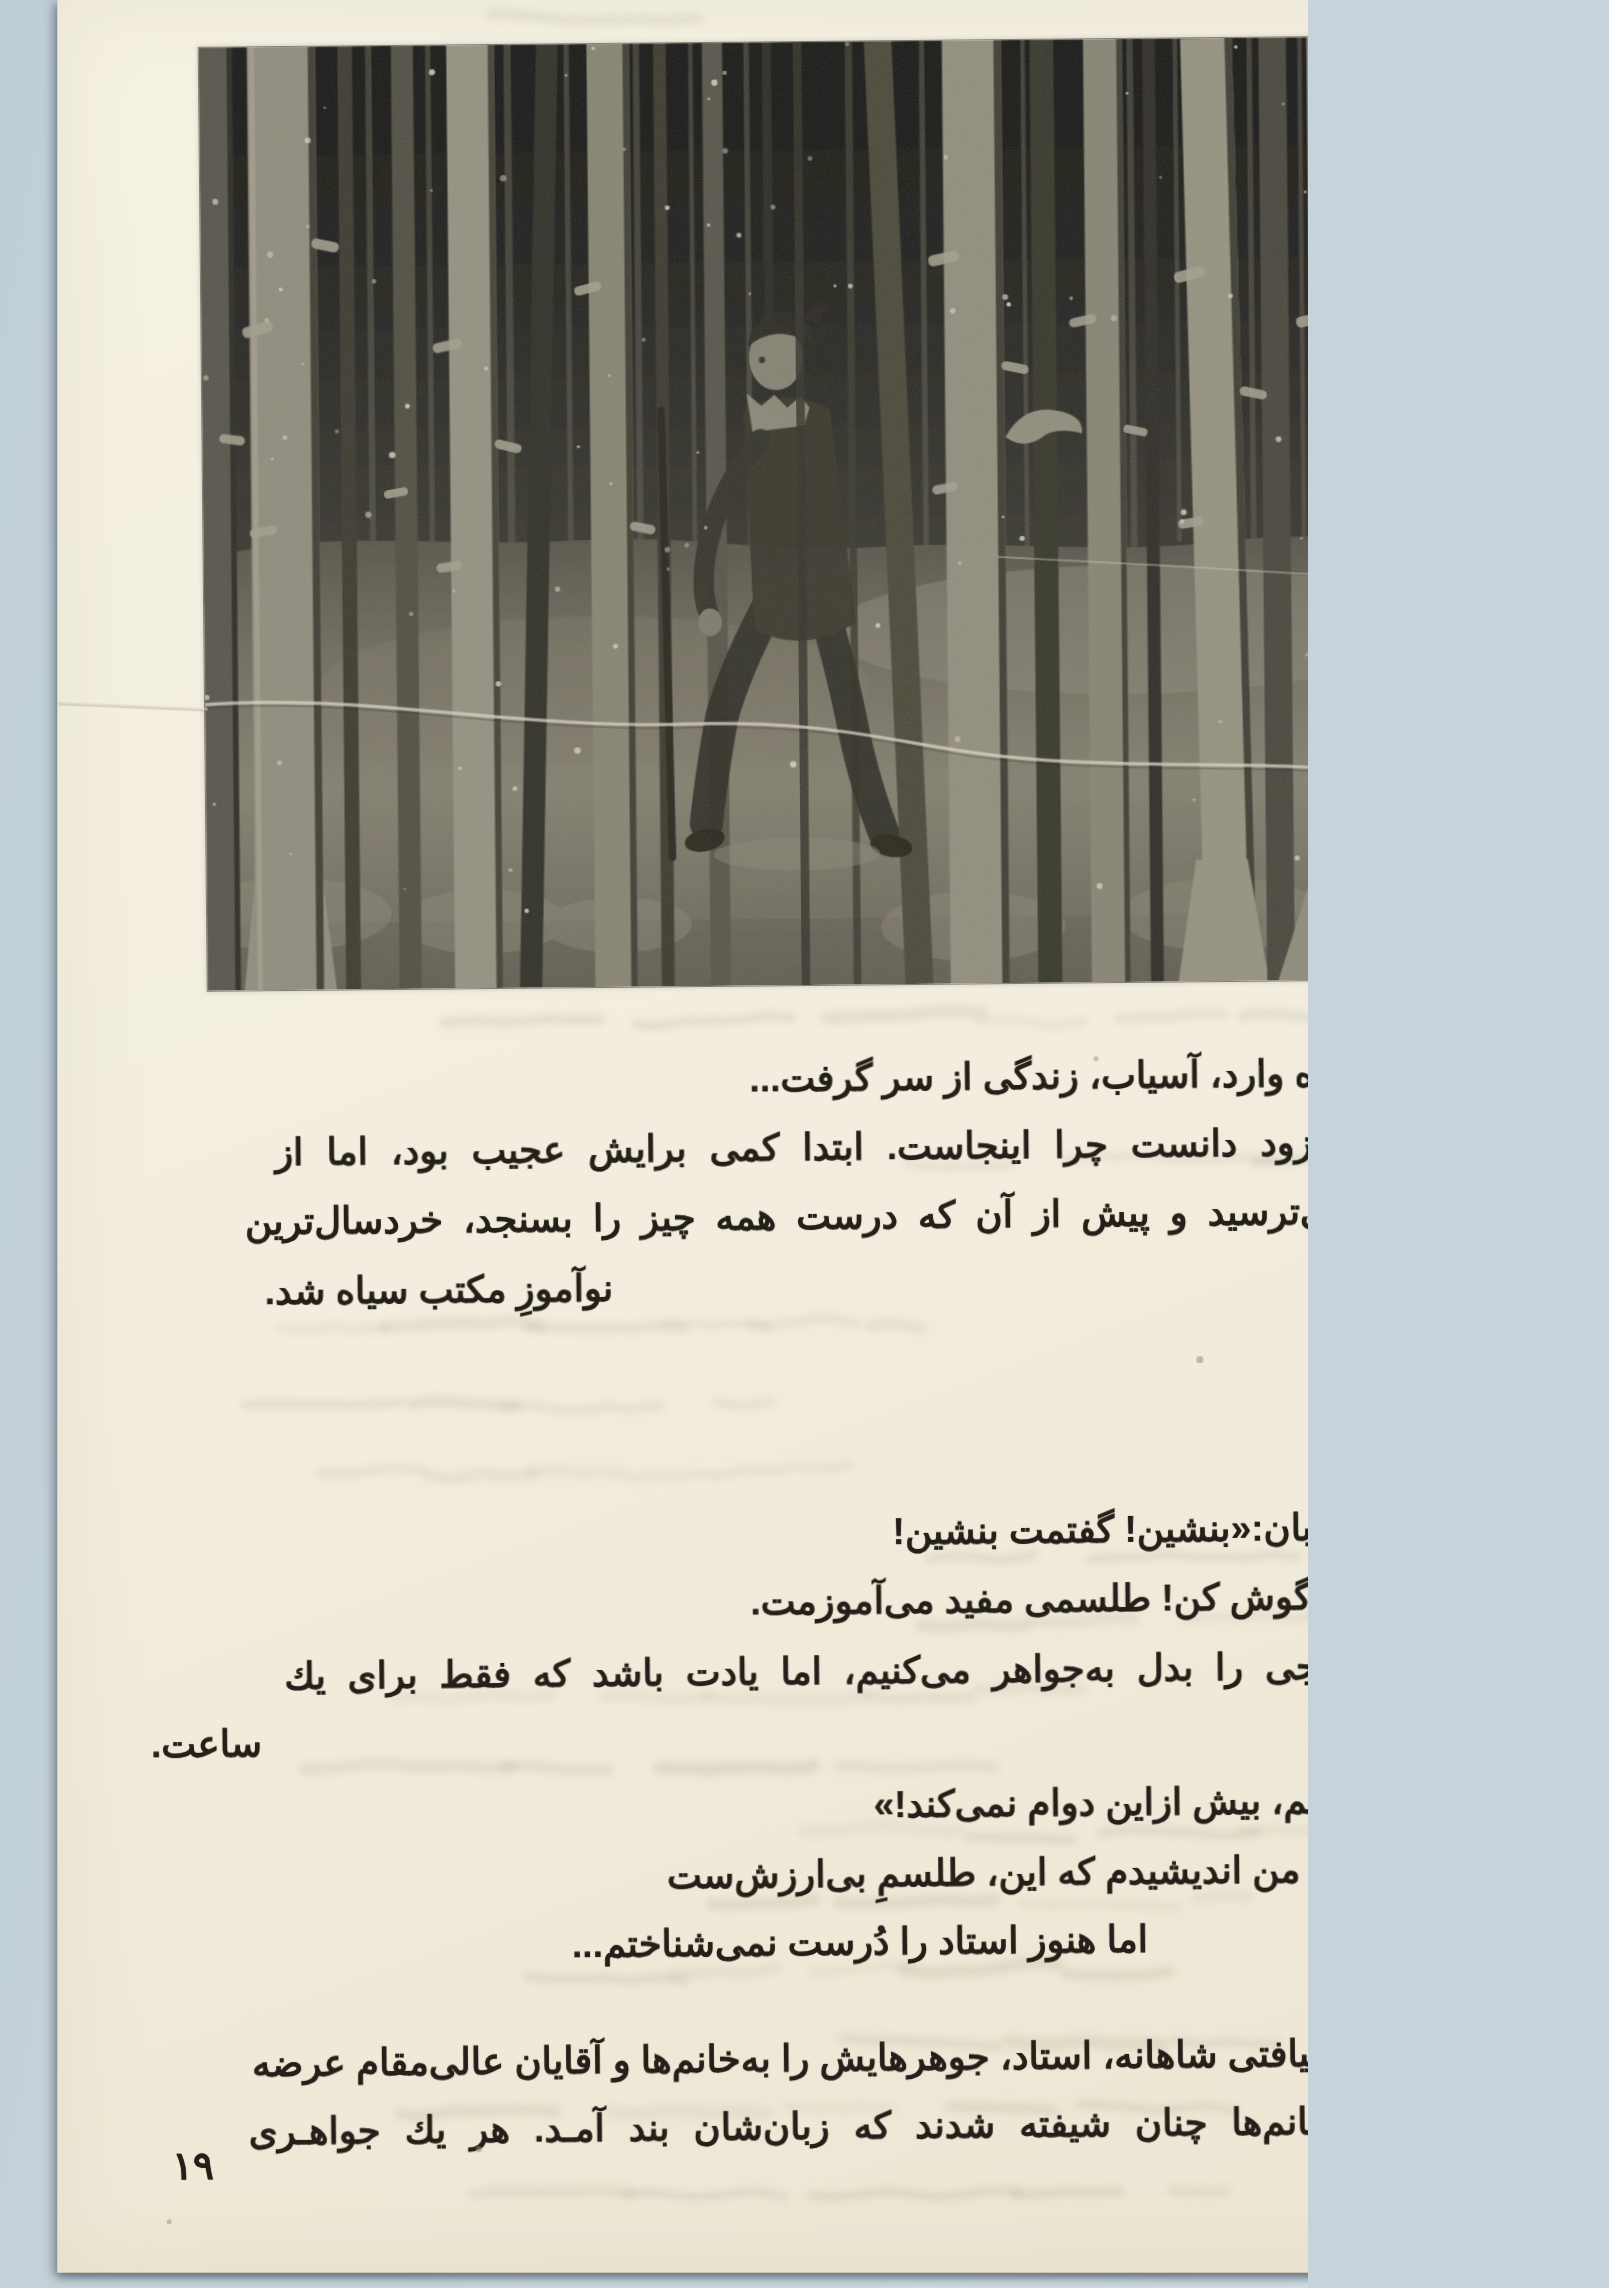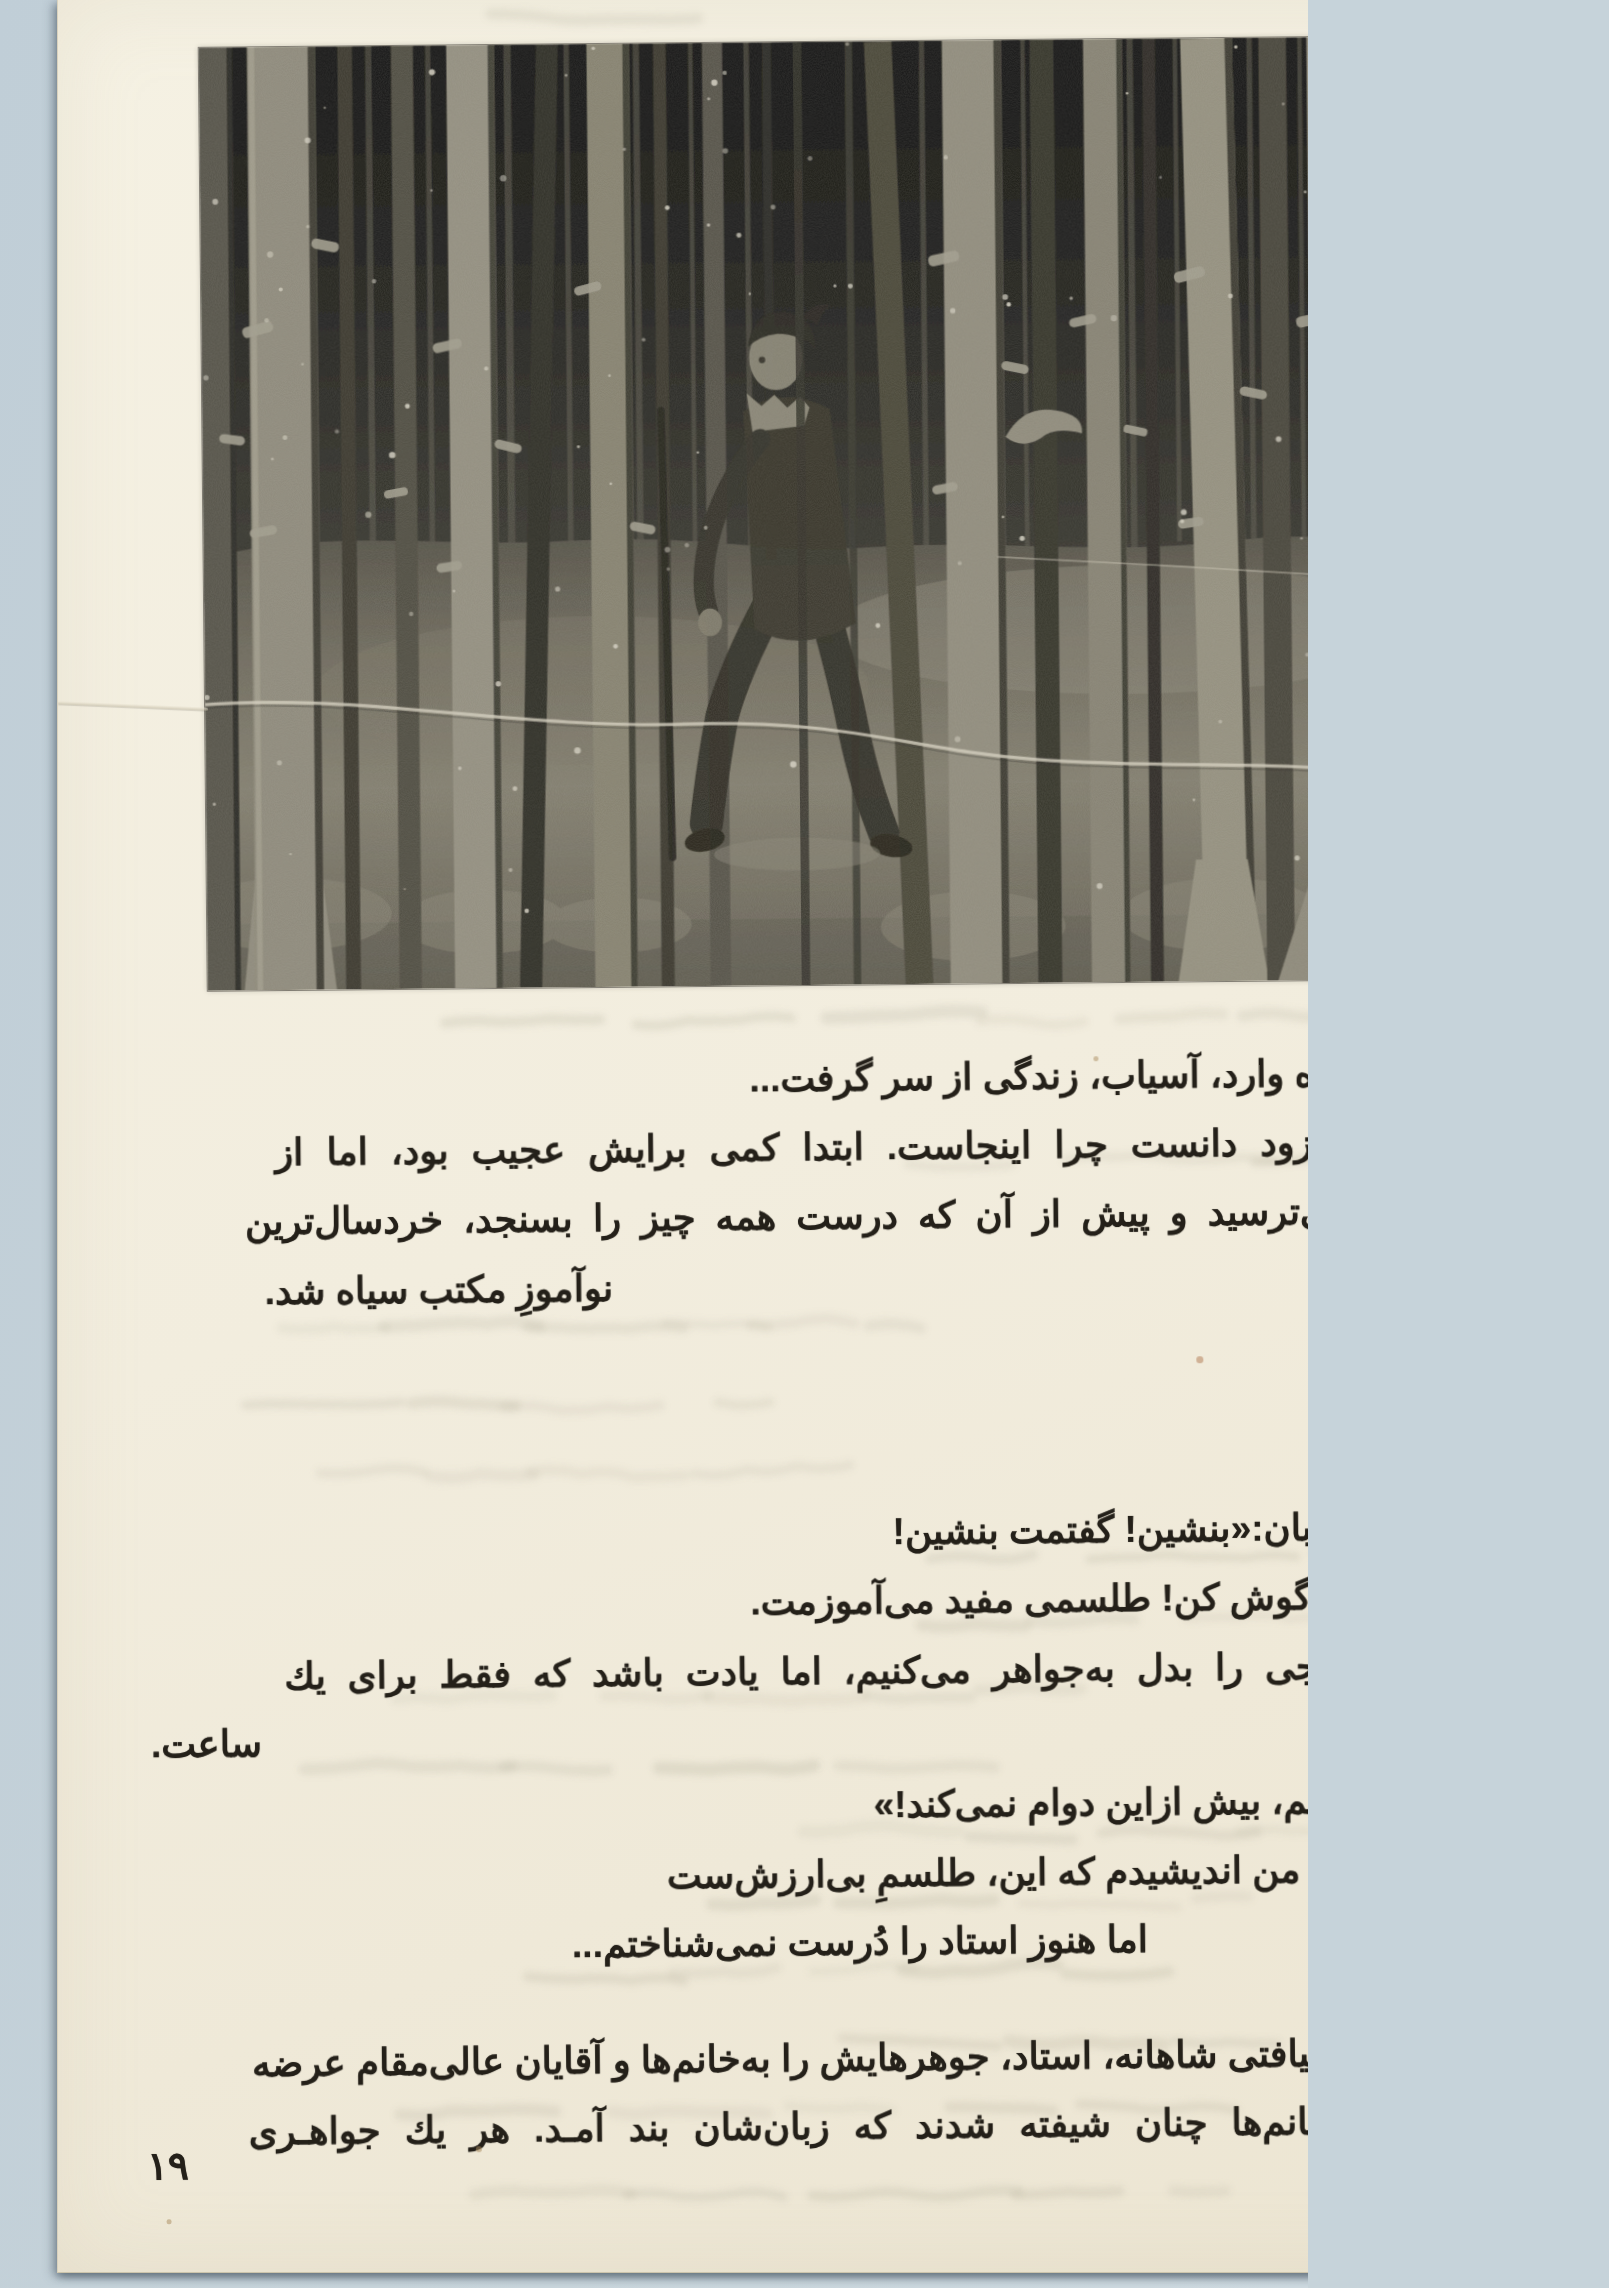--- a/index.html
+++ b/index.html
@@ -362,21 +362,21 @@
       <div class="line" style="top:1577px;right:256px">گوش کن! طلسمی مفید می‌آموزمت.</div>
       <div class="line stretch" style="top:1647px;left:219px;right:140px">تخم کاجی را بدل به‌جواهر می‌کنیم، اما یادت باشد که فقط برای یك</div>
       <div class="line" style="top:1714px;left:85px">ساعت.</div>
       <div class="line" style="top:1781px;right:187px">طلسم، بیش ازاین دوام نمی‌کند!»</div>
       <div class="line" style="top:1850px;right:270px">من اندیشیدم که این، طلسمِ بی‌ارزش‌ست</div>
       <div class="line" style="top:1918px;right:423px">اما هنوز استاد را دُرست نمی‌شناختم...</div>
 
       <div class="line stretch" style="top:2034px;left:209px;right:186px">در ضیافتی شاهانه، استاد، جوهرهایش را به‌خانم‌ها و آقایان عالی‌مقام عرضه</div>
       <div class="line stretch" style="top:2102px;left:179px;right:132px">کرد... خانم‌ها چنان شیفته شدند که زبان‌شان بند آمـد. هر یك جواهـری</div>
 
-      <div class="line page-number" style="top:2134px;left:77px">۱۹</div>
+      <div class="line page-number" style="top:2134px;left:102px">۱۹</div>
 
       <div class="crease" style="left:1331px;top:786px;width:138px;transform:rotate(5deg)"></div>
       <div class="crease" style="left:1.8px;top:698px;width:150px;transform:rotate(3deg);opacity:.55"></div>
 
       <div class="dot" style="left:1134px;top:1360px;width:6.5px;height:6.5px;background:#b0774f"></div>
       <div class="dot" style="left:406px;top:2143px;width:5.5px;height:5.5px"></div>
       <div class="dot" style="left:1034px;top:1059px;width:4.6px;height:4.6px"></div>
       <div class="dot" style="left:96px;top:2213px;width:4.6px;height:4.6px"></div>
 
     </div>

